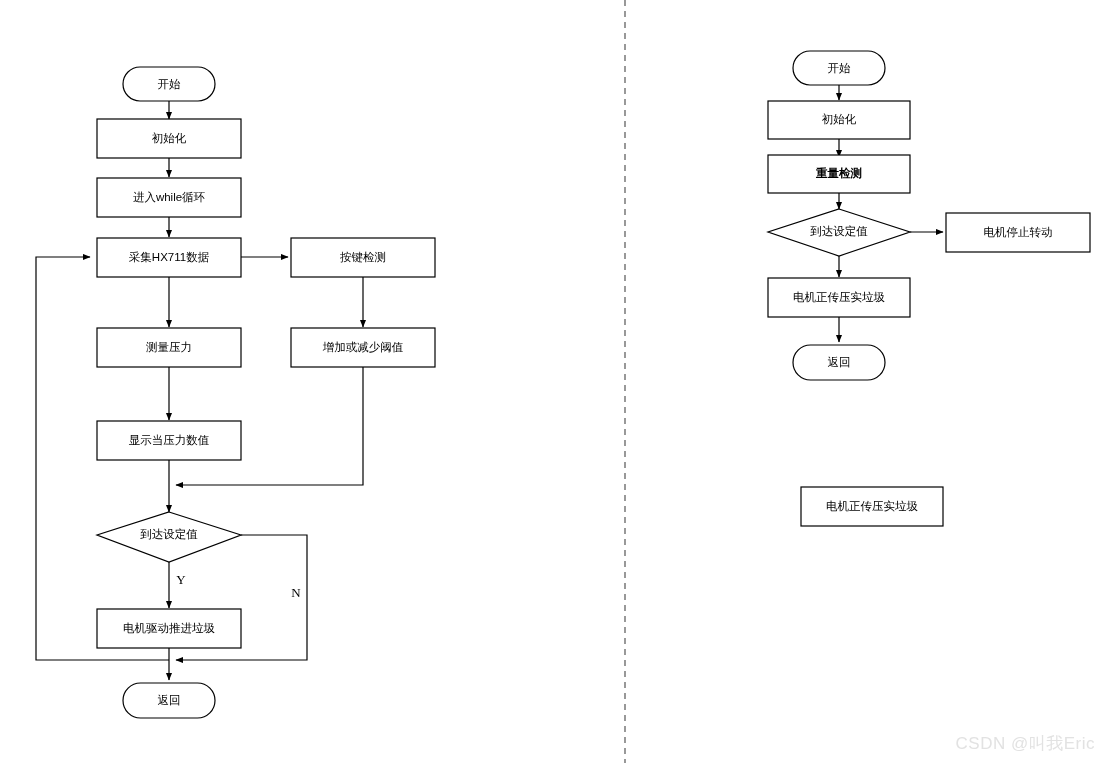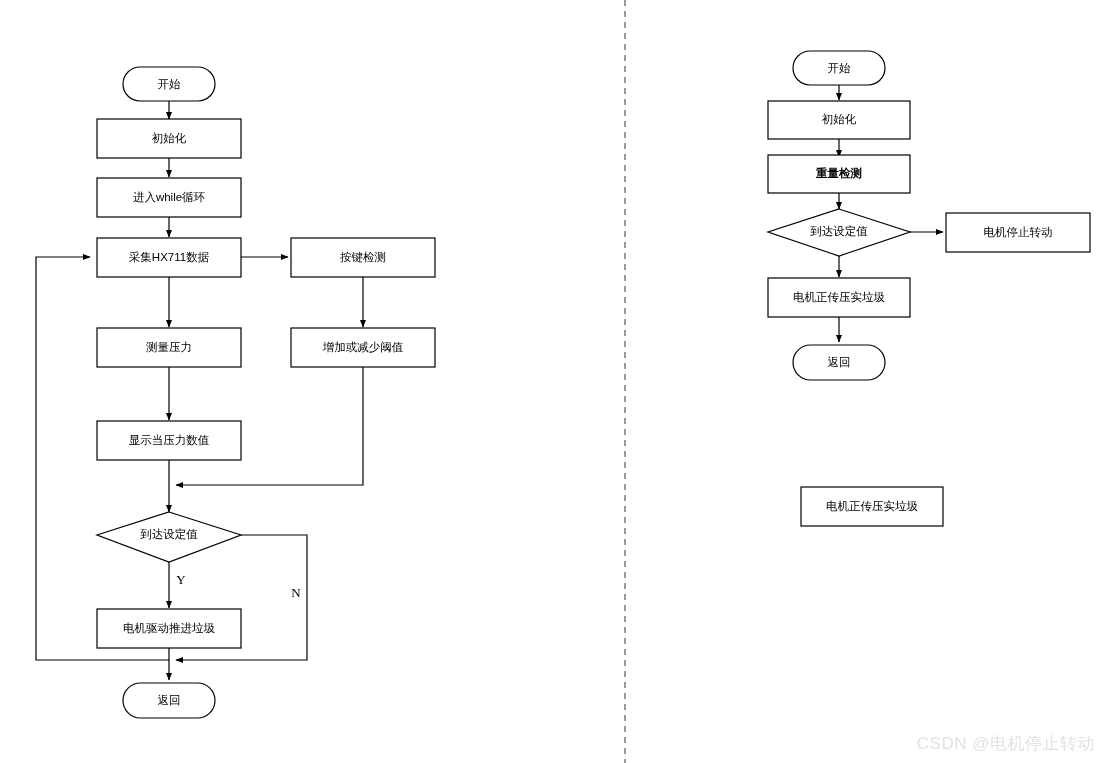--- a/index.html
+++ b/index.html
@@ -239,15 +239,15 @@
 
       <g>
         <rect class="shape-rect" x="801" y="487" width="142" height="39"></rect>
         <text class="node-label" x="872" y="507">电机正传压实垃圾</text>
       </g>
 
     </g>
 
   </svg>
 
-  <div class="watermark">CSDN @电机停止转动</div>
+  <div class="watermark">CSDN @叫我Eric</div>
 
 </div>
 
 </body></html>

